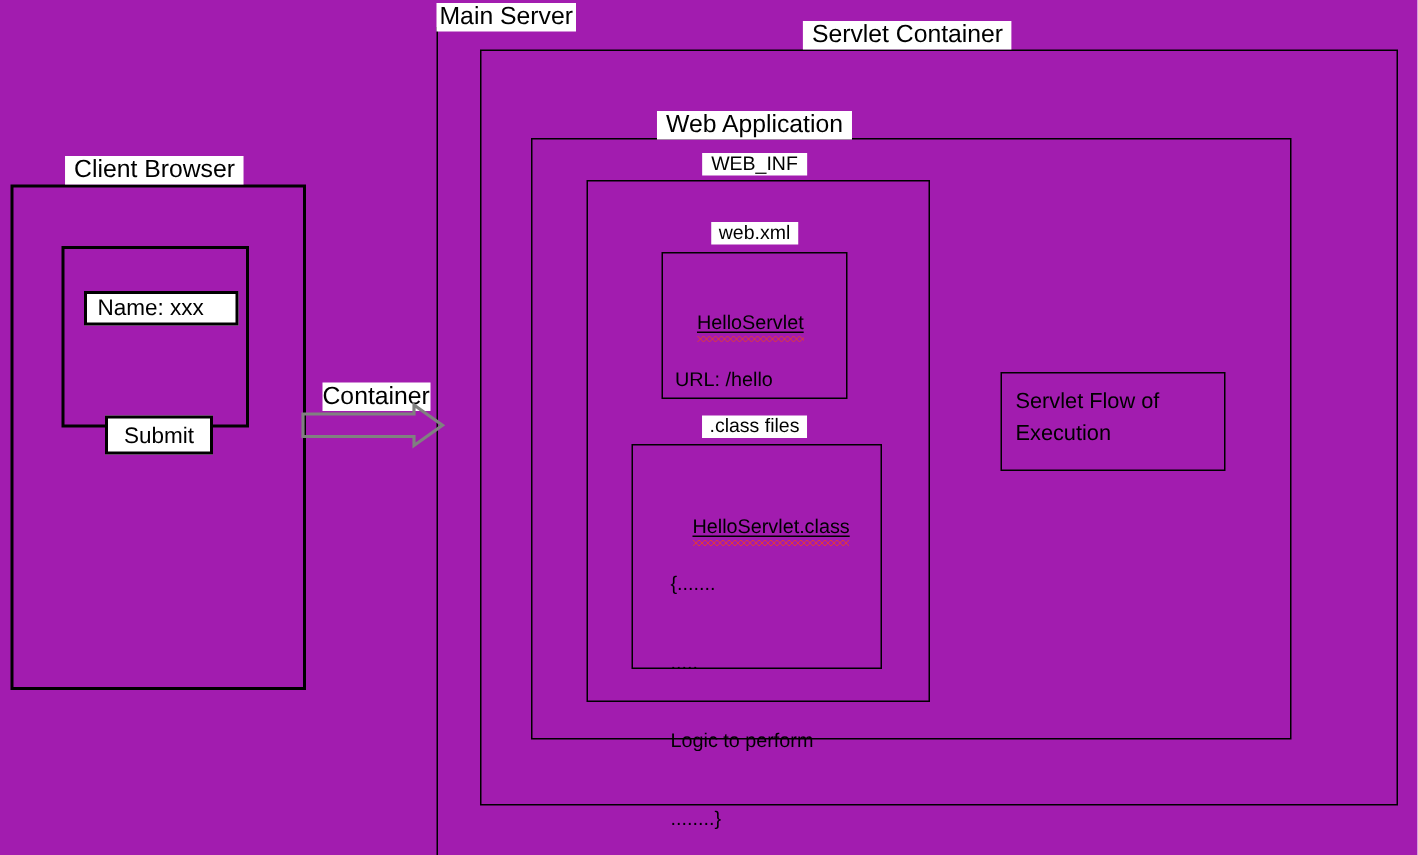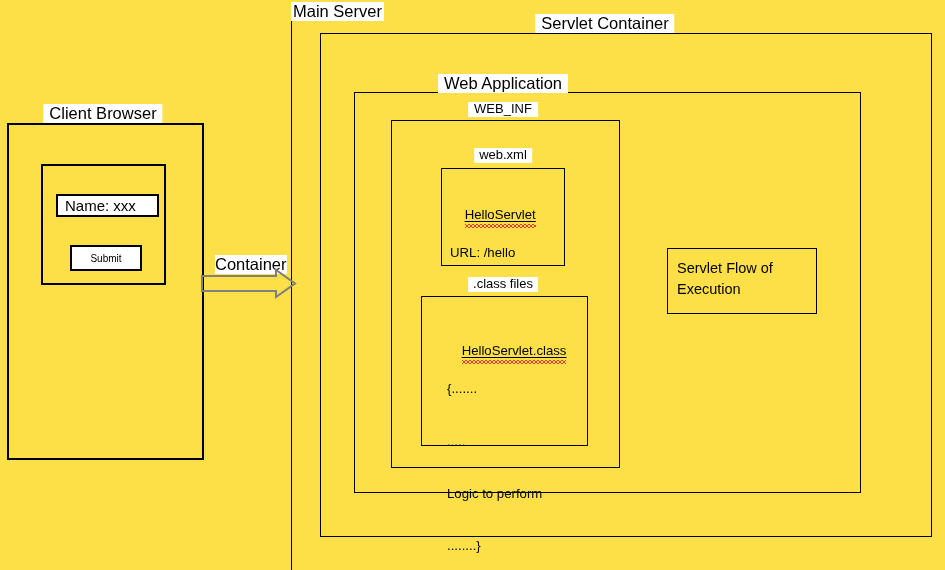--- a/index.html
+++ b/index.html
@@ -8,21 +8,21 @@
     background: #ffffff;
   }
   body {
     font-family: "Liberation Sans", sans-serif;
     color: #000000;
   }
   #canvas {
     position: relative;
     width: 945px;
     height: 570px;
-    background: #fde047;
+    background: #a21caf;
     overflow: hidden;
   }
   .box {
     position: absolute;
     border: 1.6px solid #000000;
     box-sizing: border-box;
     background: transparent;
   }
   .thickbox {
     position: absolute;
@@ -92,22 +92,23 @@
     font-size: 15px;
     background: #ffffff;
   }
   .btn {
     position: absolute;
     border: 2px solid #000000;
     box-sizing: border-box;
     display: flex;
     align-items: center;
     justify-content: center;
-    font-size: 10px;
+    font-size: 15px;
     background: #ffffff;
+    margin-top: 32px;
   }
   .flowbox {
     position: absolute;
     border: 1.6px solid #000000;
     box-sizing: border-box;
     font-size: 14.5px;
     line-height: 1.45;
     padding: 9px 0 0 9px;
     white-space: pre-line;
   }

